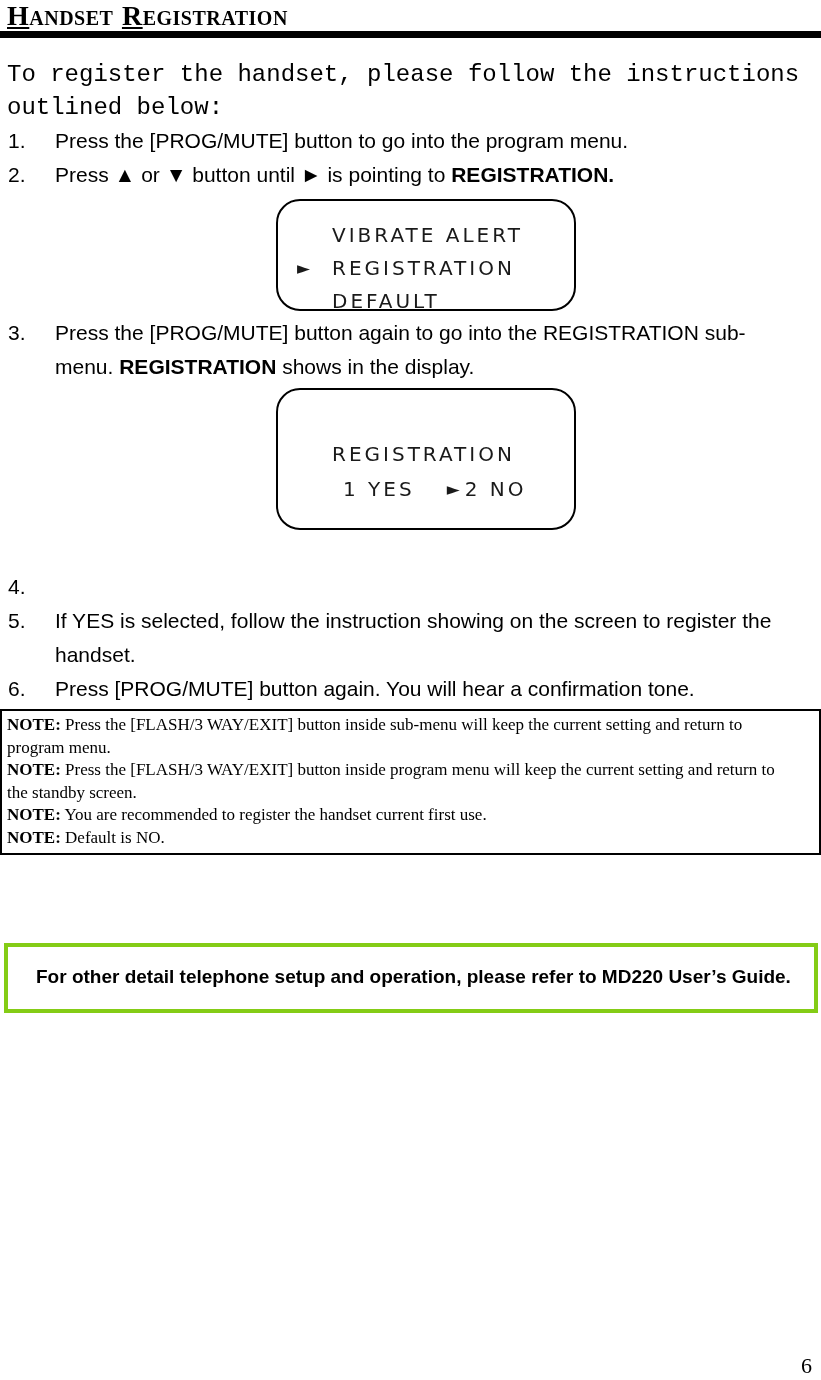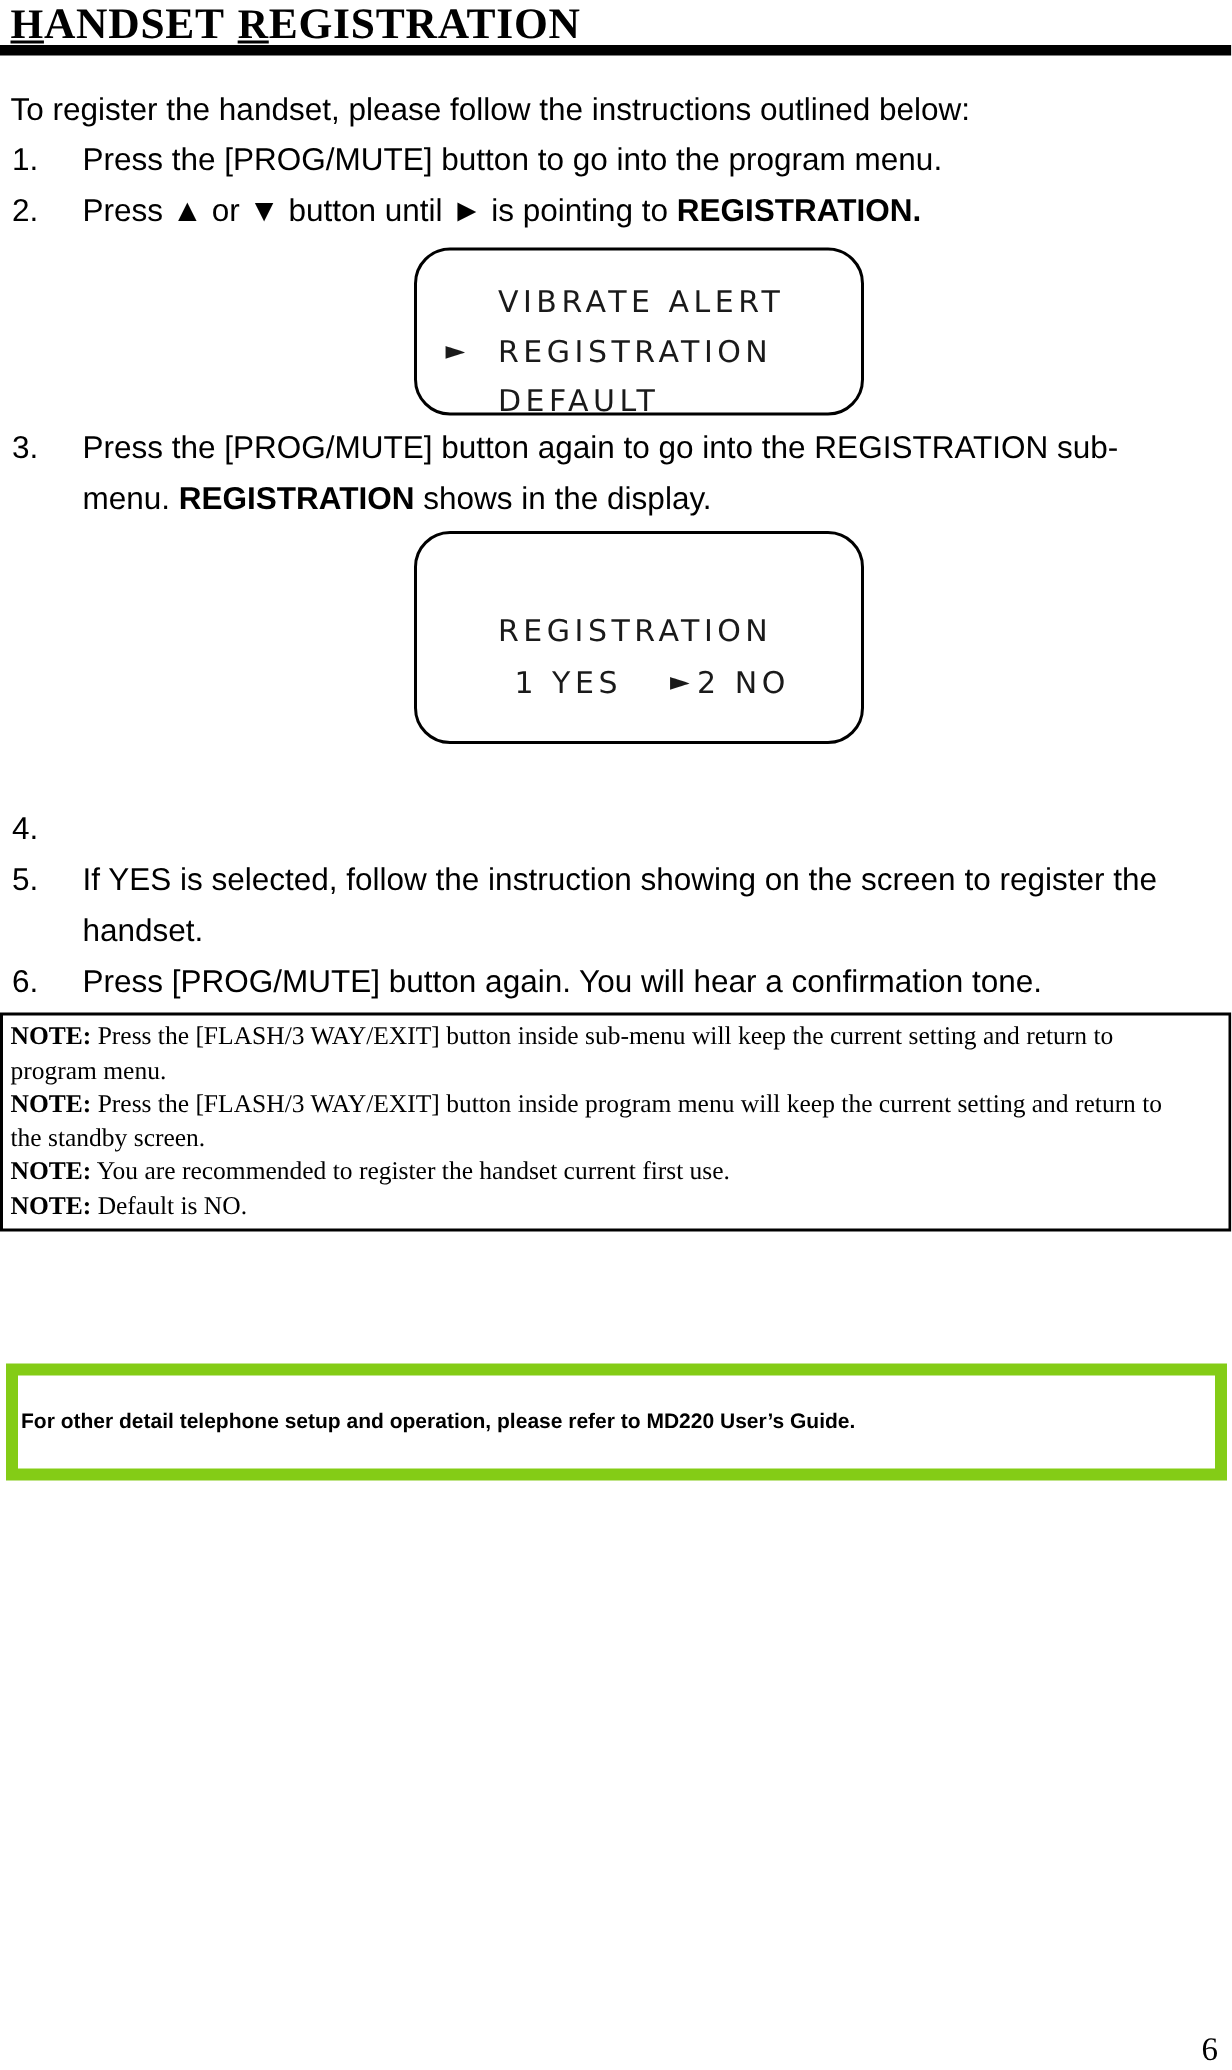--- a/index.html
+++ b/index.html
@@ -8,24 +8,24 @@
     position:relative; width:821px; height:1380px; margin:0 auto;
     background:#ffffff; color:#000000; overflow:hidden;
     font-family:"Liberation Sans", sans-serif;
   }
   
   .title {
     font-family:"Liberation Serif", serif; font-weight:bold;
     padding:2px 0 0 7px; letter-spacing:0.5px; white-space:nowrap; line-height:24px;
   }
   .title .cap  { font-size:28px; text-decoration:underline; text-decoration-thickness:2px; text-underline-offset:2px; }
-  .title .rest { font-size:29px; }
+  .title .rest { font-size:20px; }
   .title-rule  { height:7px; background:#000; margin-top:1px; width:821px; }
   
-  .intro { font-size:21px; line-height:33px; margin:20px 0 0 7px; }
+  .intro { font-size:24px; line-height:33px; margin:20px 0 0 7px;font-family:Liberation Mono, monospace; }
   .steps { margin-left:8px; }
   .step  { display:flex; font-size:21px; line-height:34px; }
   .step-num  { width:47px; flex:none; }
   .step-text { max-width:722px; }
   .bold { font-weight:bold; }
   
   .lcd {
     width:300px; margin-left:268px; border:2px solid #000; border-radius:24px;
     font-family:"DejaVu Sans", sans-serif; font-size:20px; letter-spacing:3px;
     color:#1a1a1a;
@@ -41,23 +41,23 @@
   .mt-after-lcd2 { margin-top:40px; }
   .step3 { margin-top:5px; }
   
   .note-box {
     margin-top:3px; border:2px solid #000; padding:3px 20px 4px 5px;
     font-size:17px; line-height:22.5px;font-family:Liberation Serif, serif;
   }
   .note-box b { font-weight:bold; }
   
   .footer-box {
-    margin:88px 3px 0 4px; border:8px solid #84cc16;
-    padding:10px 15px 12px 2px;
-    font-size:14px; font-weight:bold; line-height:40px;
+    margin:88px 3px 0 4px; border:4px solid #84cc16;
+    padding:10px 15px 12px 28px;
+    font-size:19px; font-weight:bold; line-height:40px;
   }
   
   .page-num {
     position:absolute; right:9px; bottom:1px;
     font-family:"Liberation Serif", serif; font-size:22px;
   }
 </style>
 </head>
 <body>
 

